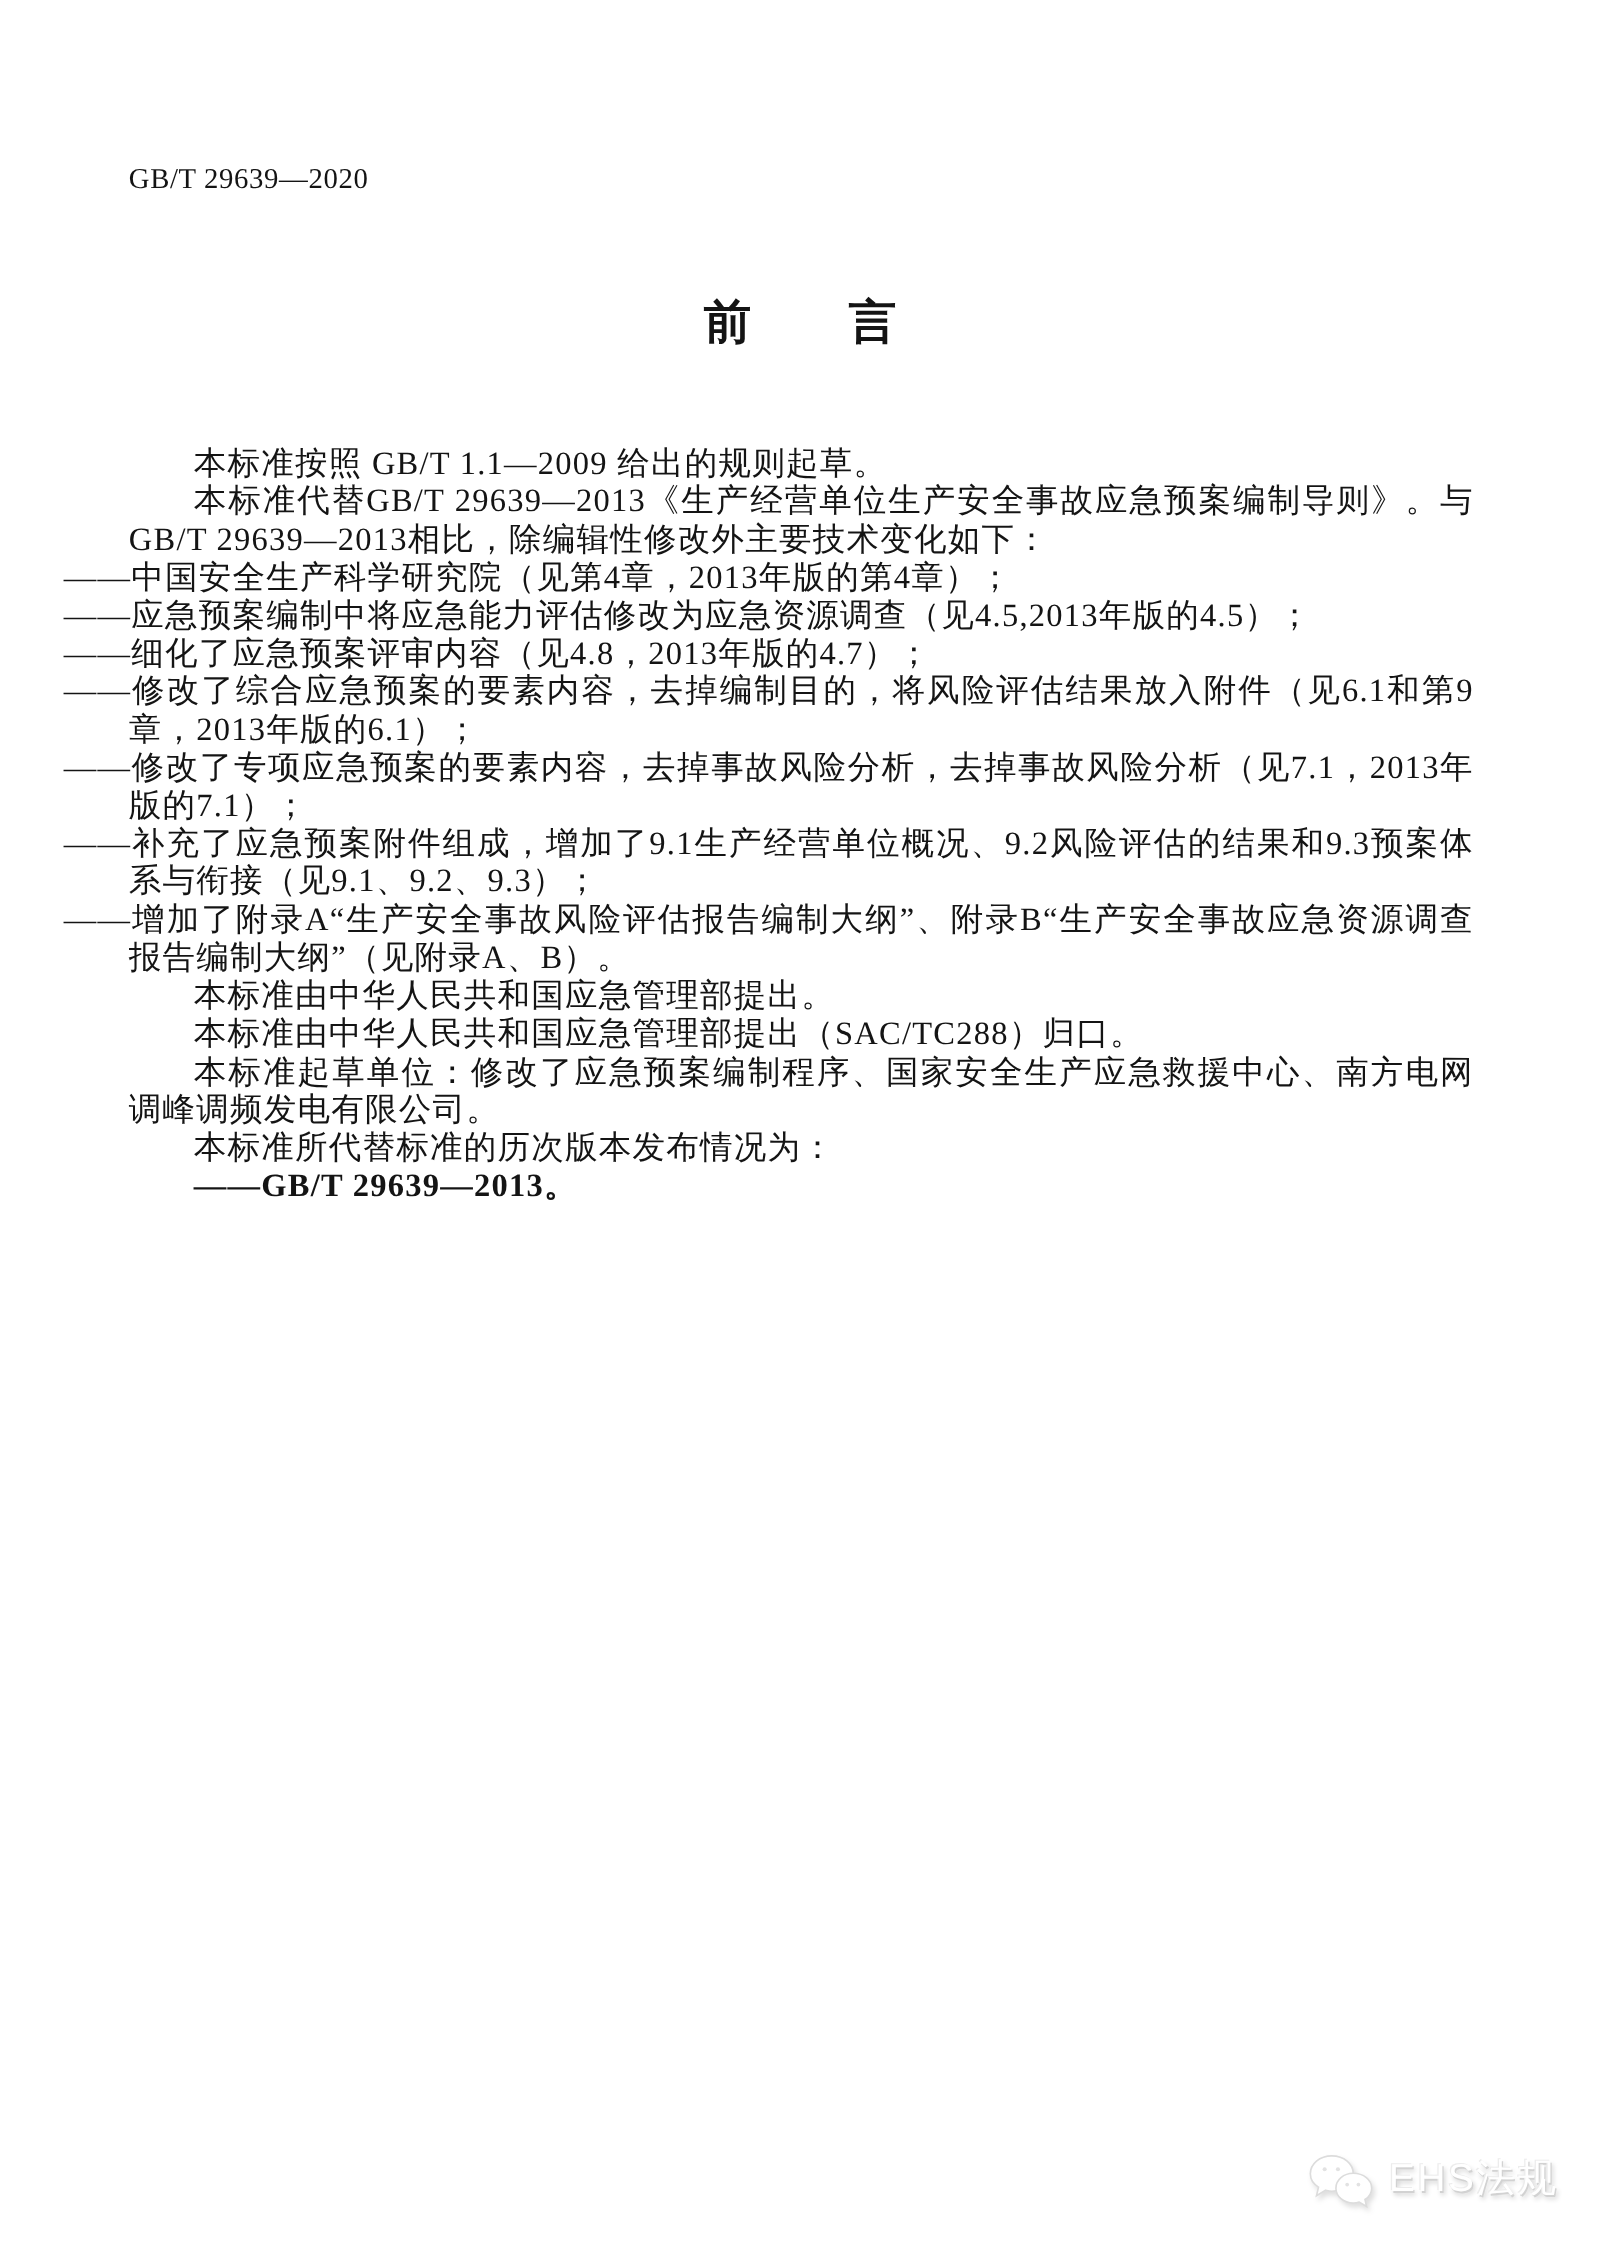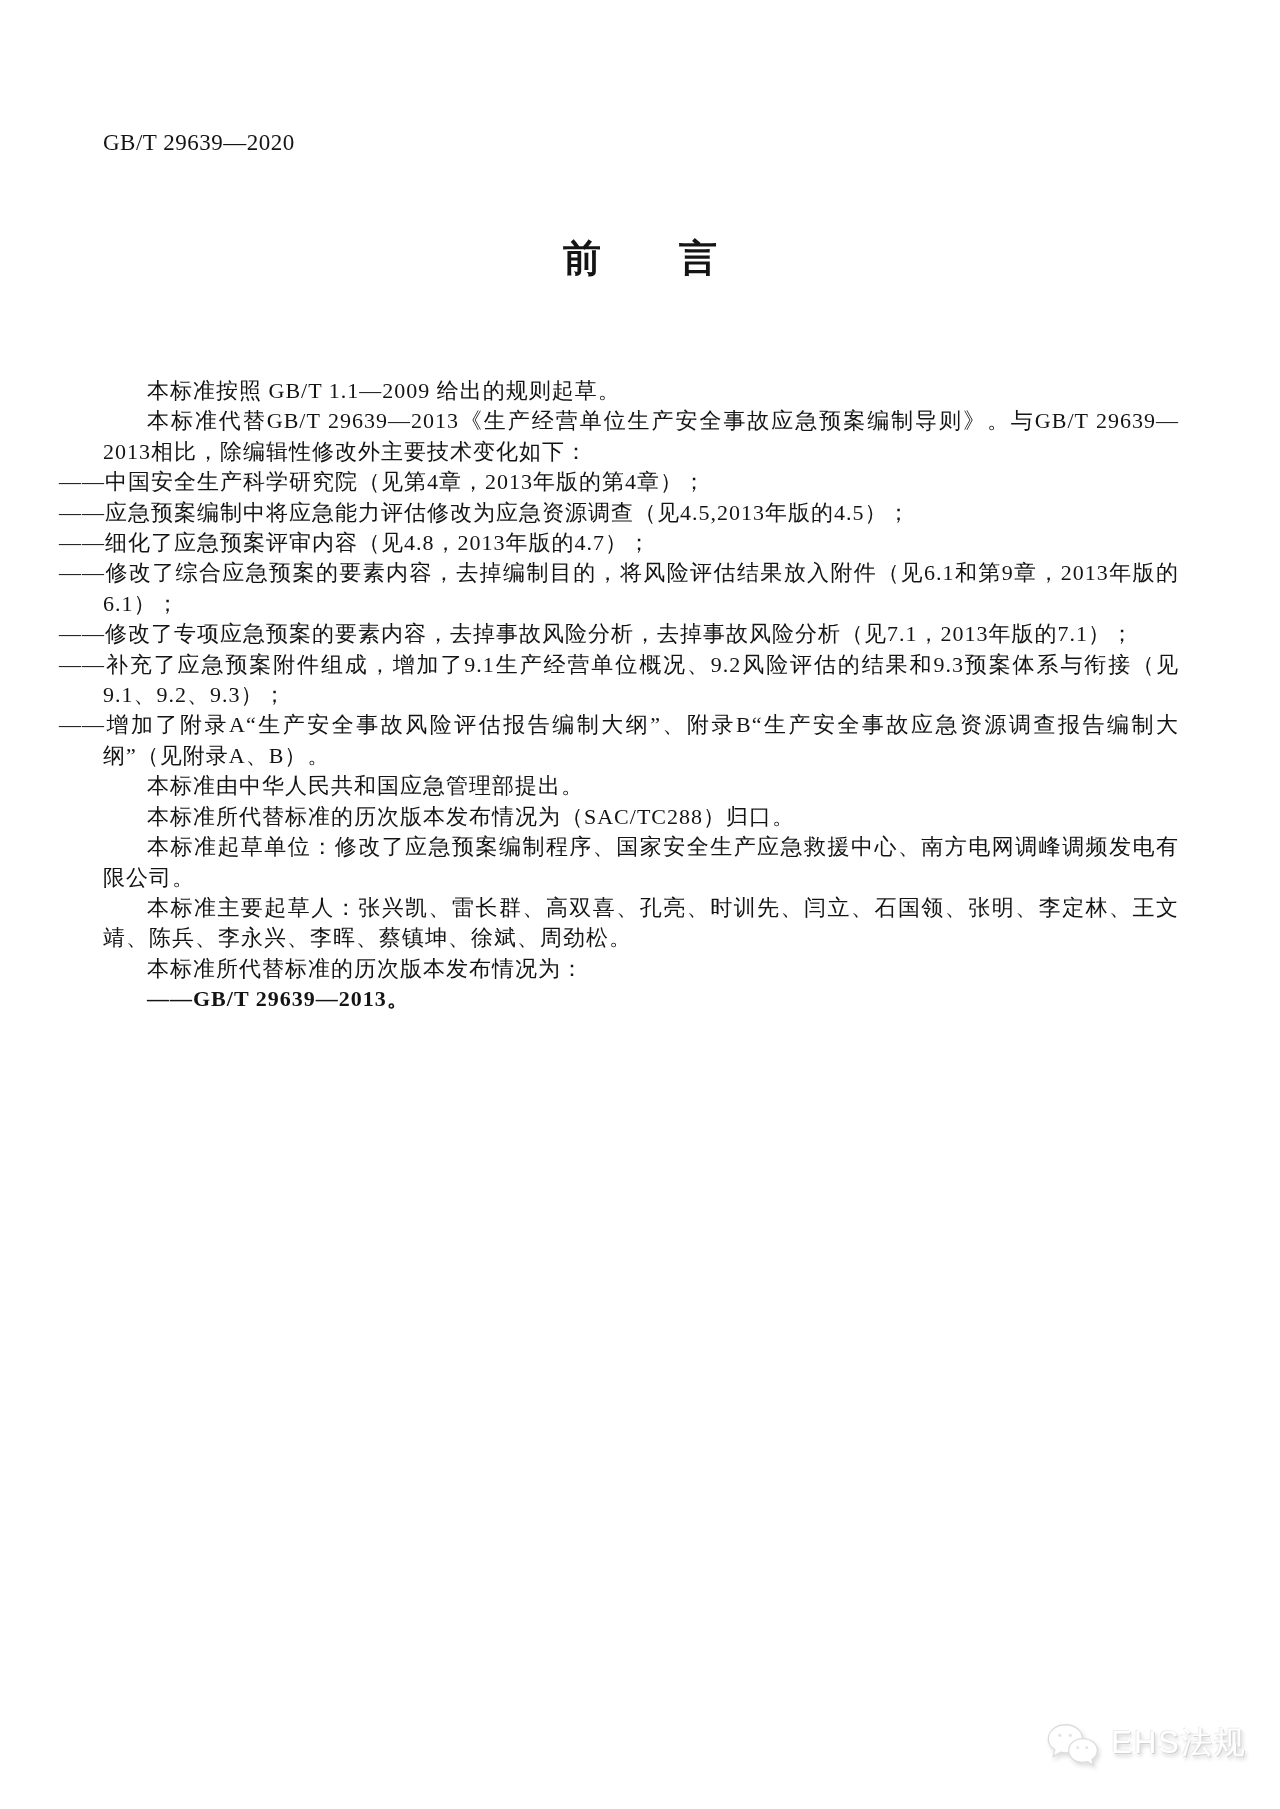--- a/index.html
+++ b/index.html
@@ -33,23 +33,23 @@
     display: flex;
     justify-content: center;
     gap: 78px;
     font-size: 38px;
     font-weight: bold;
     line-height: 1.2;
   }
   .body-text {
     position: absolute;
     left: 103px;
-    top: 376px;
+    top: 356px;
     width: 1076px;
-    font-size: 22px;
+    font-size: 26px;
     line-height: 30.4px;
     text-align: justify;
     letter-spacing: 1px;
   }
   .body-text p {
     margin: 0;
     padding: 0;
   }
   .para {
     text-indent: 2em;
@@ -102,23 +102,22 @@
     <p class="para">本标准按照 GB/T 1.1—2009 给出的规则起草。</p>
     <p class="para">本标准代替GB/T 29639—2013《生产经营单位生产安全事故应急预案编制导则》。与GB/T 29639—2013相比，除编辑性修改外主要技术变化如下：</p>
     <p class="dash-item">——中国安全生产科学研究院（见第4章，2013年版的第4章）；</p>
     <p class="dash-item">——应急预案编制中将应急能力评估修改为应急资源调查（见4.5,2013年版的4.5）；</p>
     <p class="dash-item">——细化了应急预案评审内容（见4.8，2013年版的4.7）；</p>
     <p class="dash-item">——修改了综合应急预案的要素内容，去掉编制目的，将风险评估结果放入附件（见6.1和第9章，2013年版的6.1）；</p>
     <p class="dash-item">——修改了专项应急预案的要素内容，去掉事故风险分析，去掉事故风险分析（见7.1，2013年版的7.1）；</p>
     <p class="dash-item">——补充了应急预案附件组成，增加了9.1生产经营单位概况、9.2风险评估的结果和9.3预案体系与衔接（见9.1、9.2、9.3）；</p>
     <p class="dash-item">——增加了附录A“生产安全事故风险评估报告编制大纲”、附录B“生产安全事故应急资源调查报告编制大纲”（见附录A、B）。</p>
     <p class="para">本标准由中华人民共和国应急管理部提出。</p>
-    <p class="para">本标准所代替标准的历次版本发布情况为（SAC/TC288）归口。</p>
+    <p class="para">本标准由中华人民共和国应急管理部提出（SAC/TC288）归口。</p>
     <p class="para">本标准起草单位：修改了应急预案编制程序、国家安全生产应急救援中心、南方电网调峰调频发电有限公司。</p>
-    <p class="para">本标准主要起草人：张兴凯、雷长群、高双喜、孔亮、时训先、闫立、石国领、张明、李定林、王文靖、陈兵、李永兴、李晖、蔡镇坤、徐斌、周劲松。</p>
     <p class="para">本标准所代替标准的历次版本发布情况为：</p>
     <p class="dash-simple">——GB/T 29639—2013。</p>
   </div>
 
   <div class="watermark">
     <span class="wm-icon">
       <svg width="54" height="48" viewBox="0 0 66 58" xmlns="http://www.w3.org/2000/svg">
         <path d="M25 3 C13 3 4 11 4 20.5 C4 26 7 30.5 12 33.5 L10 42 L19 36.5 C21 37 23 37.5 25 37.5 C37 37.5 46 29.5 46 20.5 C46 11 37 3 25 3 Z" fill="#ffffff" stroke="#dcdcdc" stroke-width="1.6"></path>
         <circle cx="18" cy="16" r="2" fill="#e2e2e2"></circle>
         <circle cx="31" cy="16" r="2" fill="#e2e2e2"></circle>

